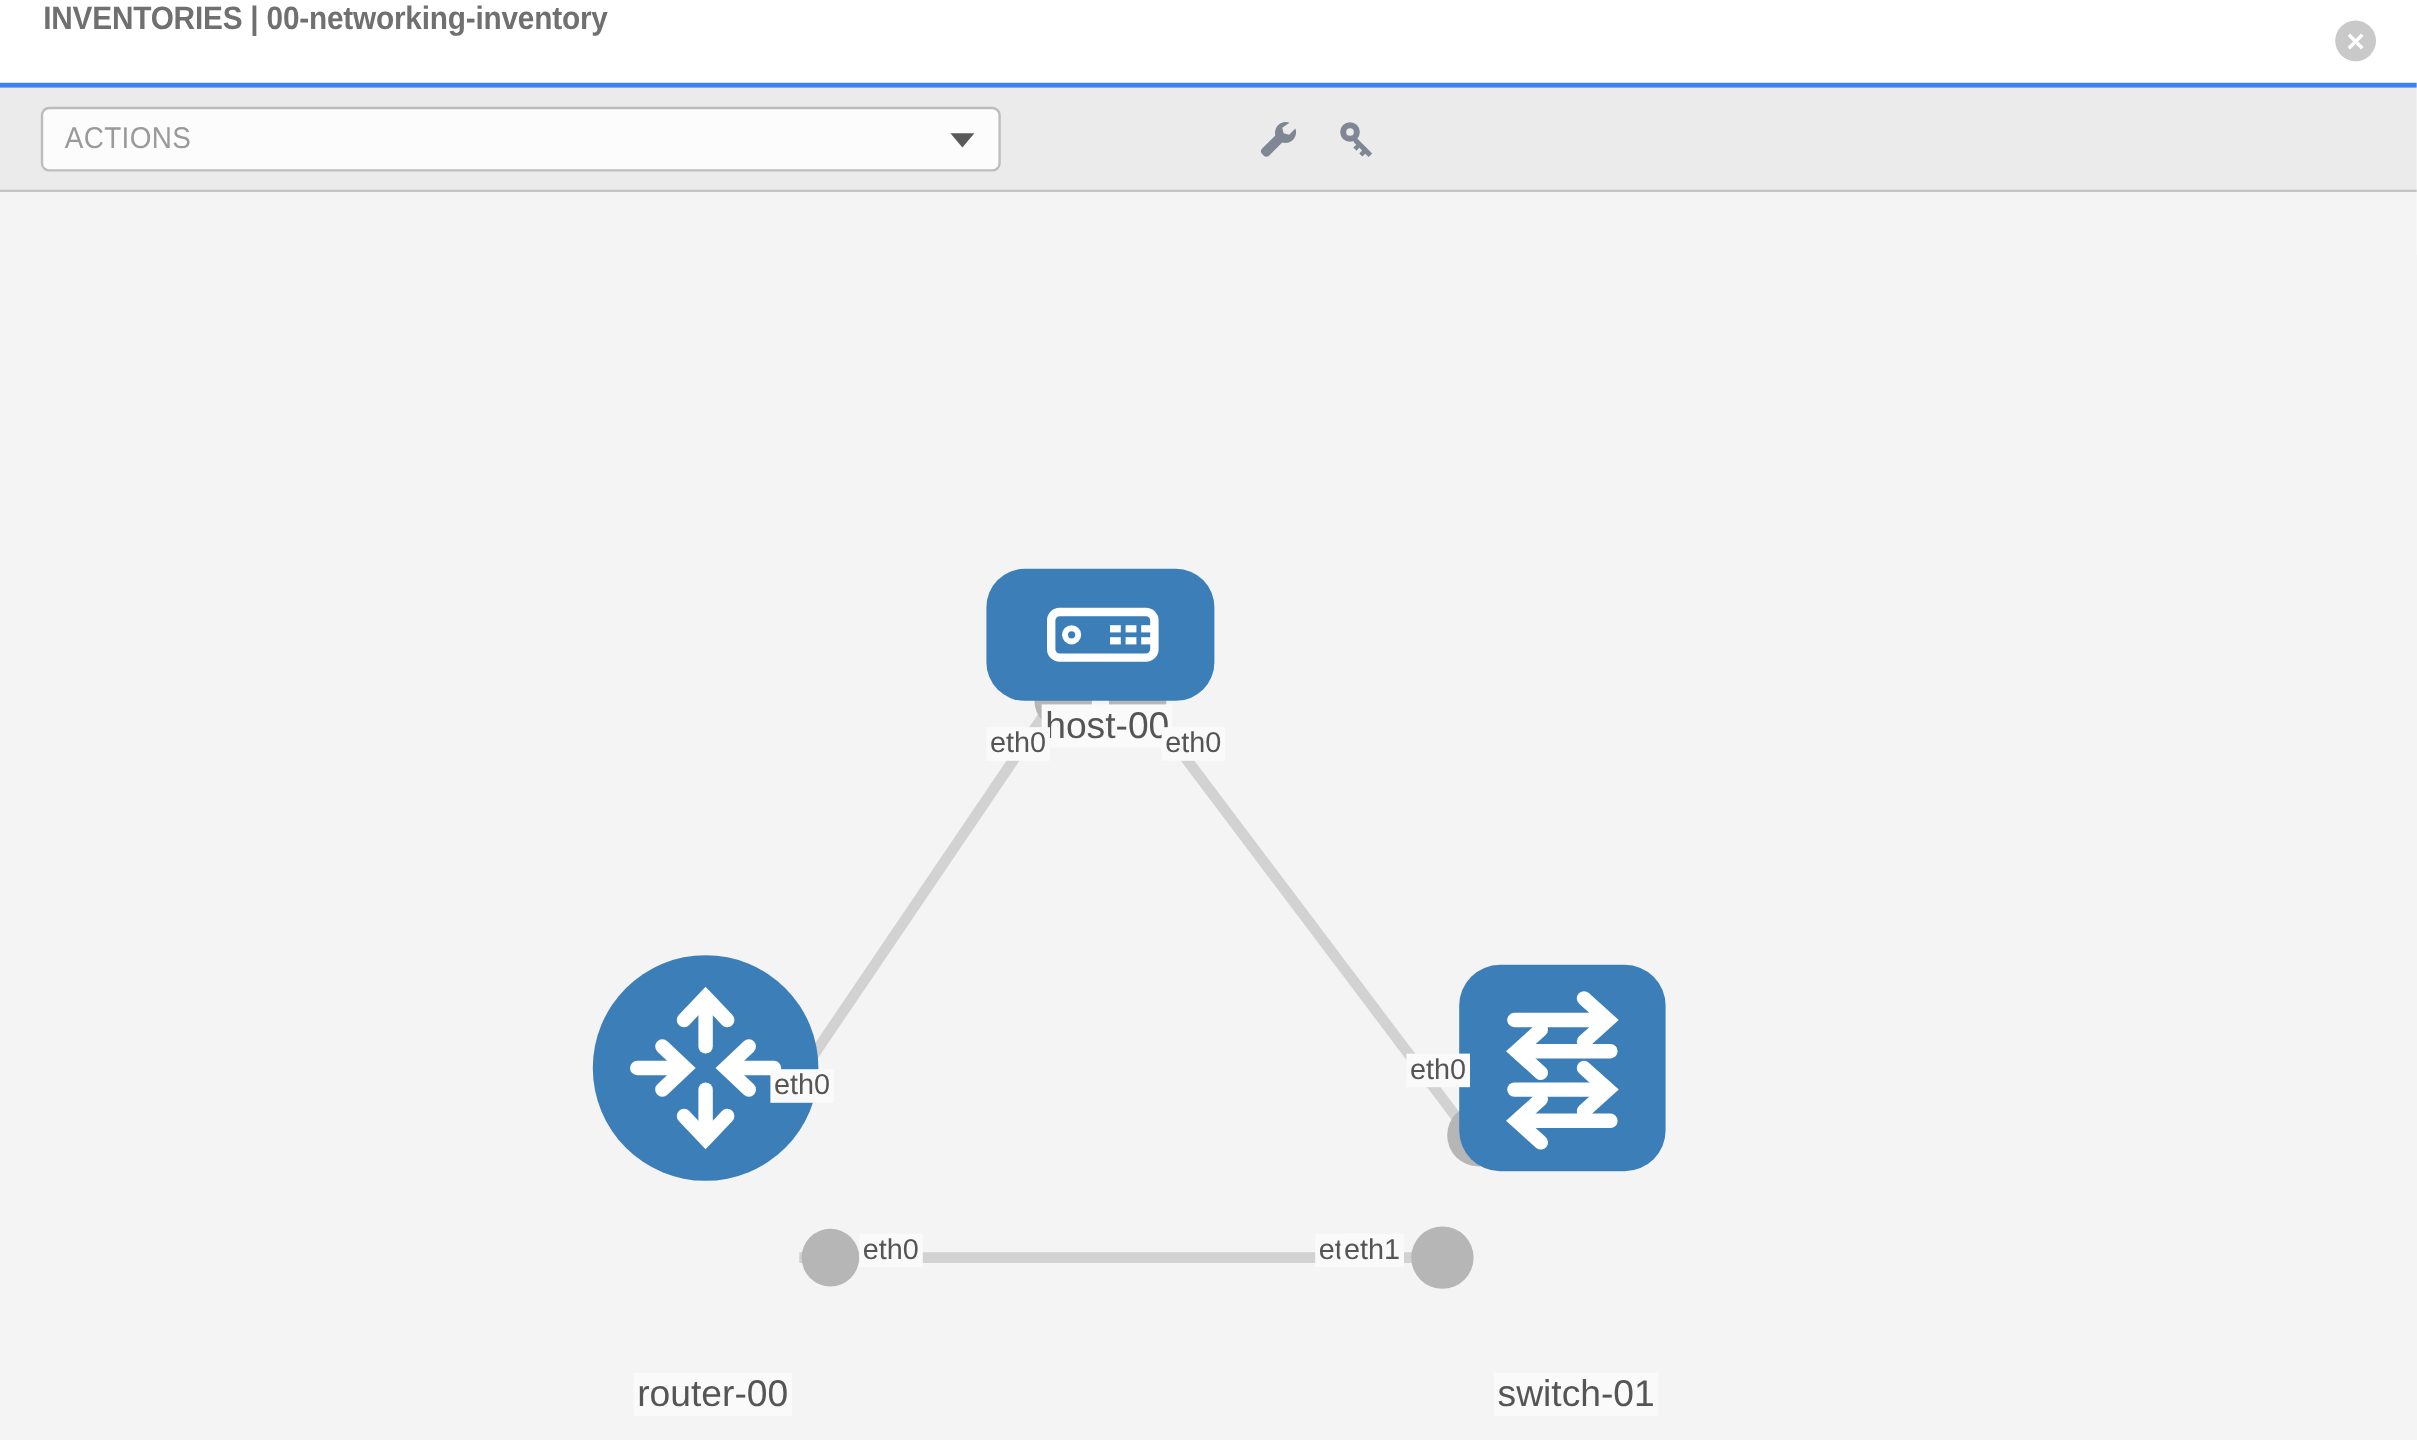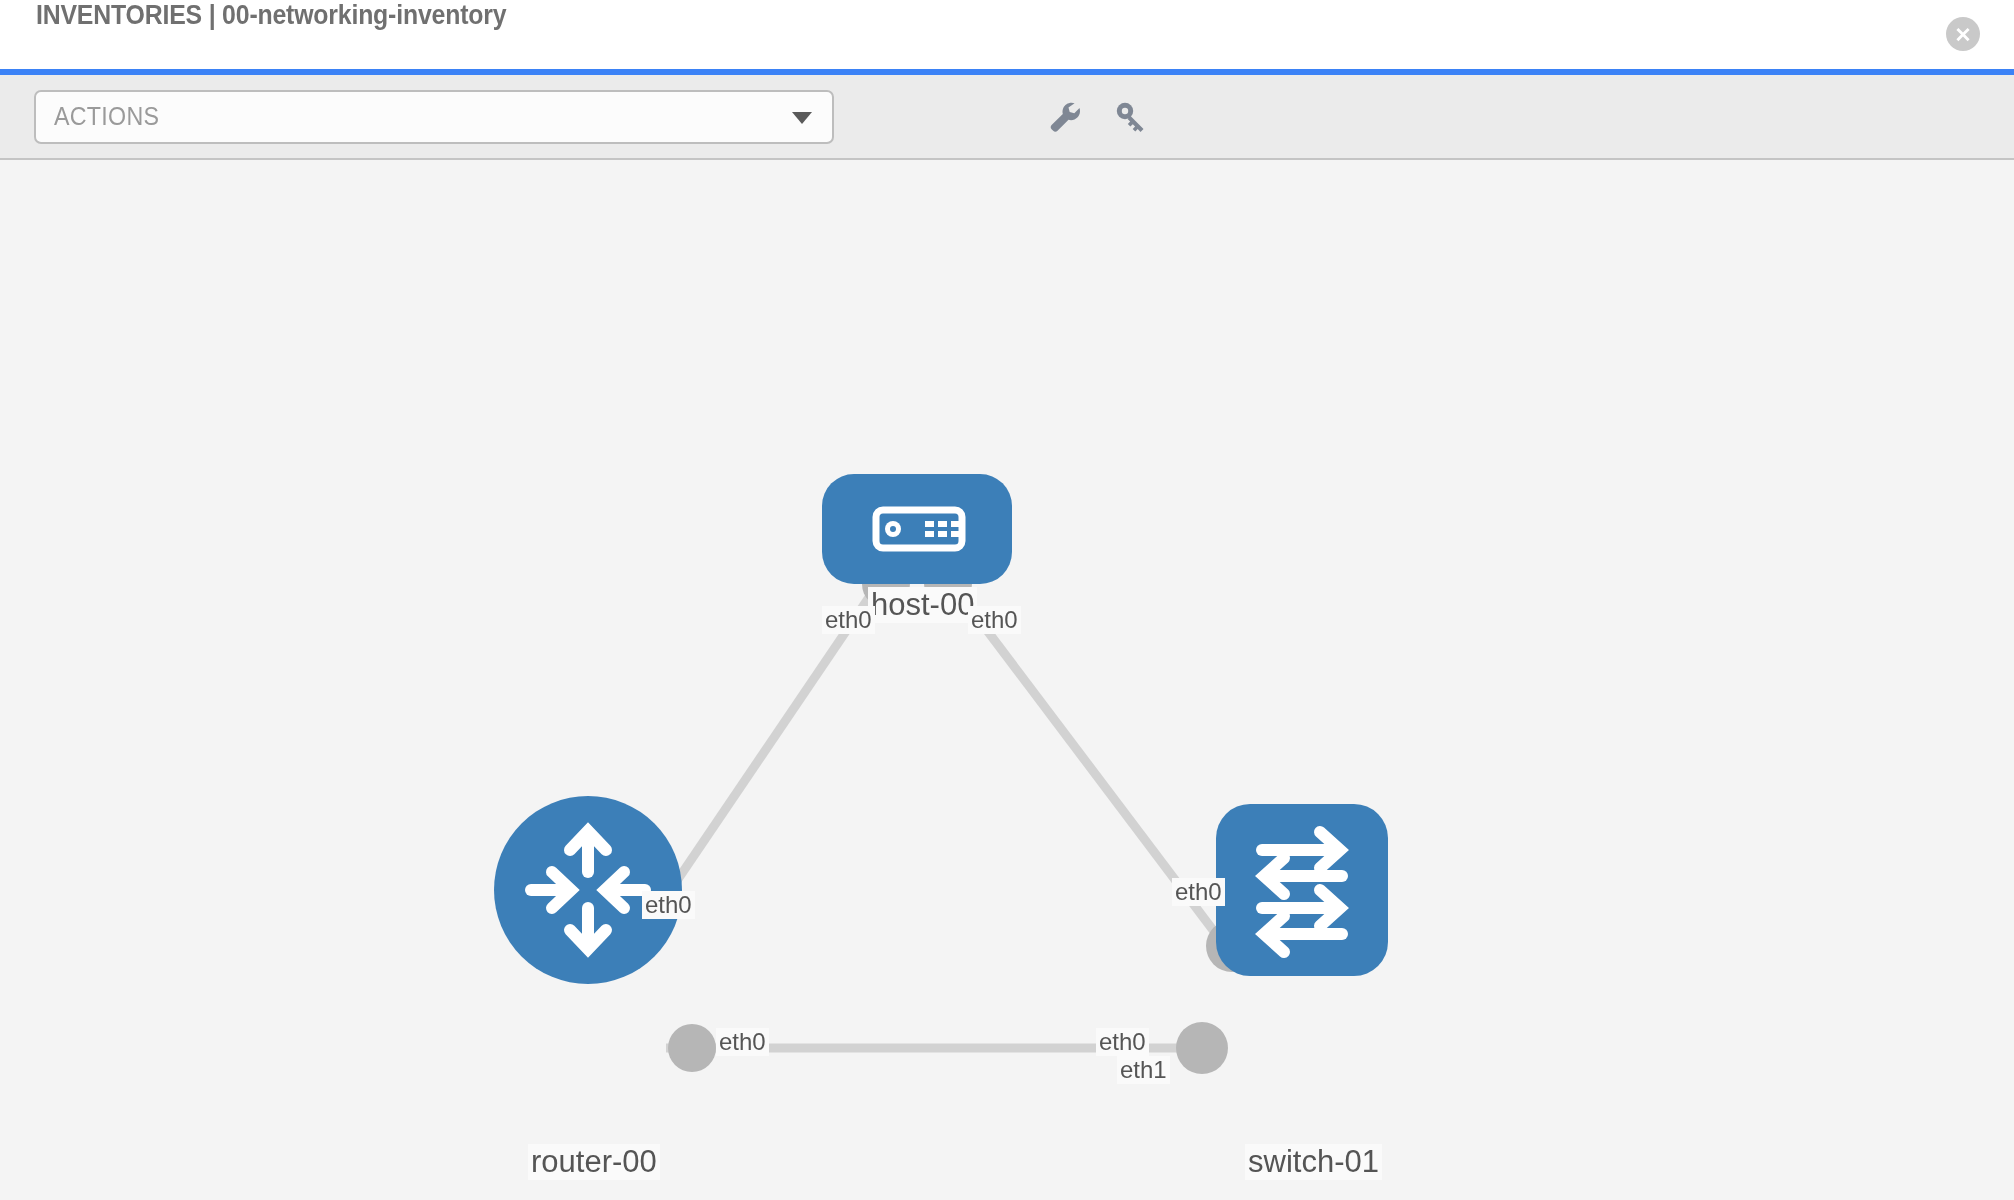--- a/index.html
+++ b/index.html
@@ -54,21 +54,21 @@
   }
   .close-btn svg { display: block; }
 
   
   .toolbar {
     position: absolute;
     left: 0; top: 69px;
     width: 2014px;
     height: 91px;
     background: #ebebeb;
-    border-top: 6px solid #3b82f6;
+    border-top: 4px solid #3b82f6;
     border-bottom: 2px solid #c4c4c4;
     display: flex;
     align-items: center;
   }
 
   .field {
     position: relative;
     height: 54px;
     background: #fcfcfc;
     border: 2px solid #bdbdbd;
@@ -277,16 +277,16 @@
     <div class="node-label" style="left:868px; top:427px;">host-00</div>
     <div class="node-label" style="left:528px; top:984px;">router-00</div>
     <div class="node-label" style="left:1245px; top:984px;">switch-01</div>
 
     <div class="edge-label" style="left:822px; top:446px;">eth0</div>
     <div class="edge-label" style="left:968px; top:446px;">eth0</div>
     <div class="edge-label" style="left:642px; top:731px;">eth0</div>
     <div class="edge-label" style="left:1172px; top:718px;">eth0</div>
     <div class="edge-label" style="left:716px; top:868px;">eth0</div>
     <div class="edge-label" style="left:1096px; top:868px;">eth0</div>
-    <div class="edge-label" style="left:1117px; top:896px;">eth1</div>
+    <div class="edge-label" style="left:1117px; top:868px;">eth1</div>
 
   </div>
 </div>
 
 </body></html>

